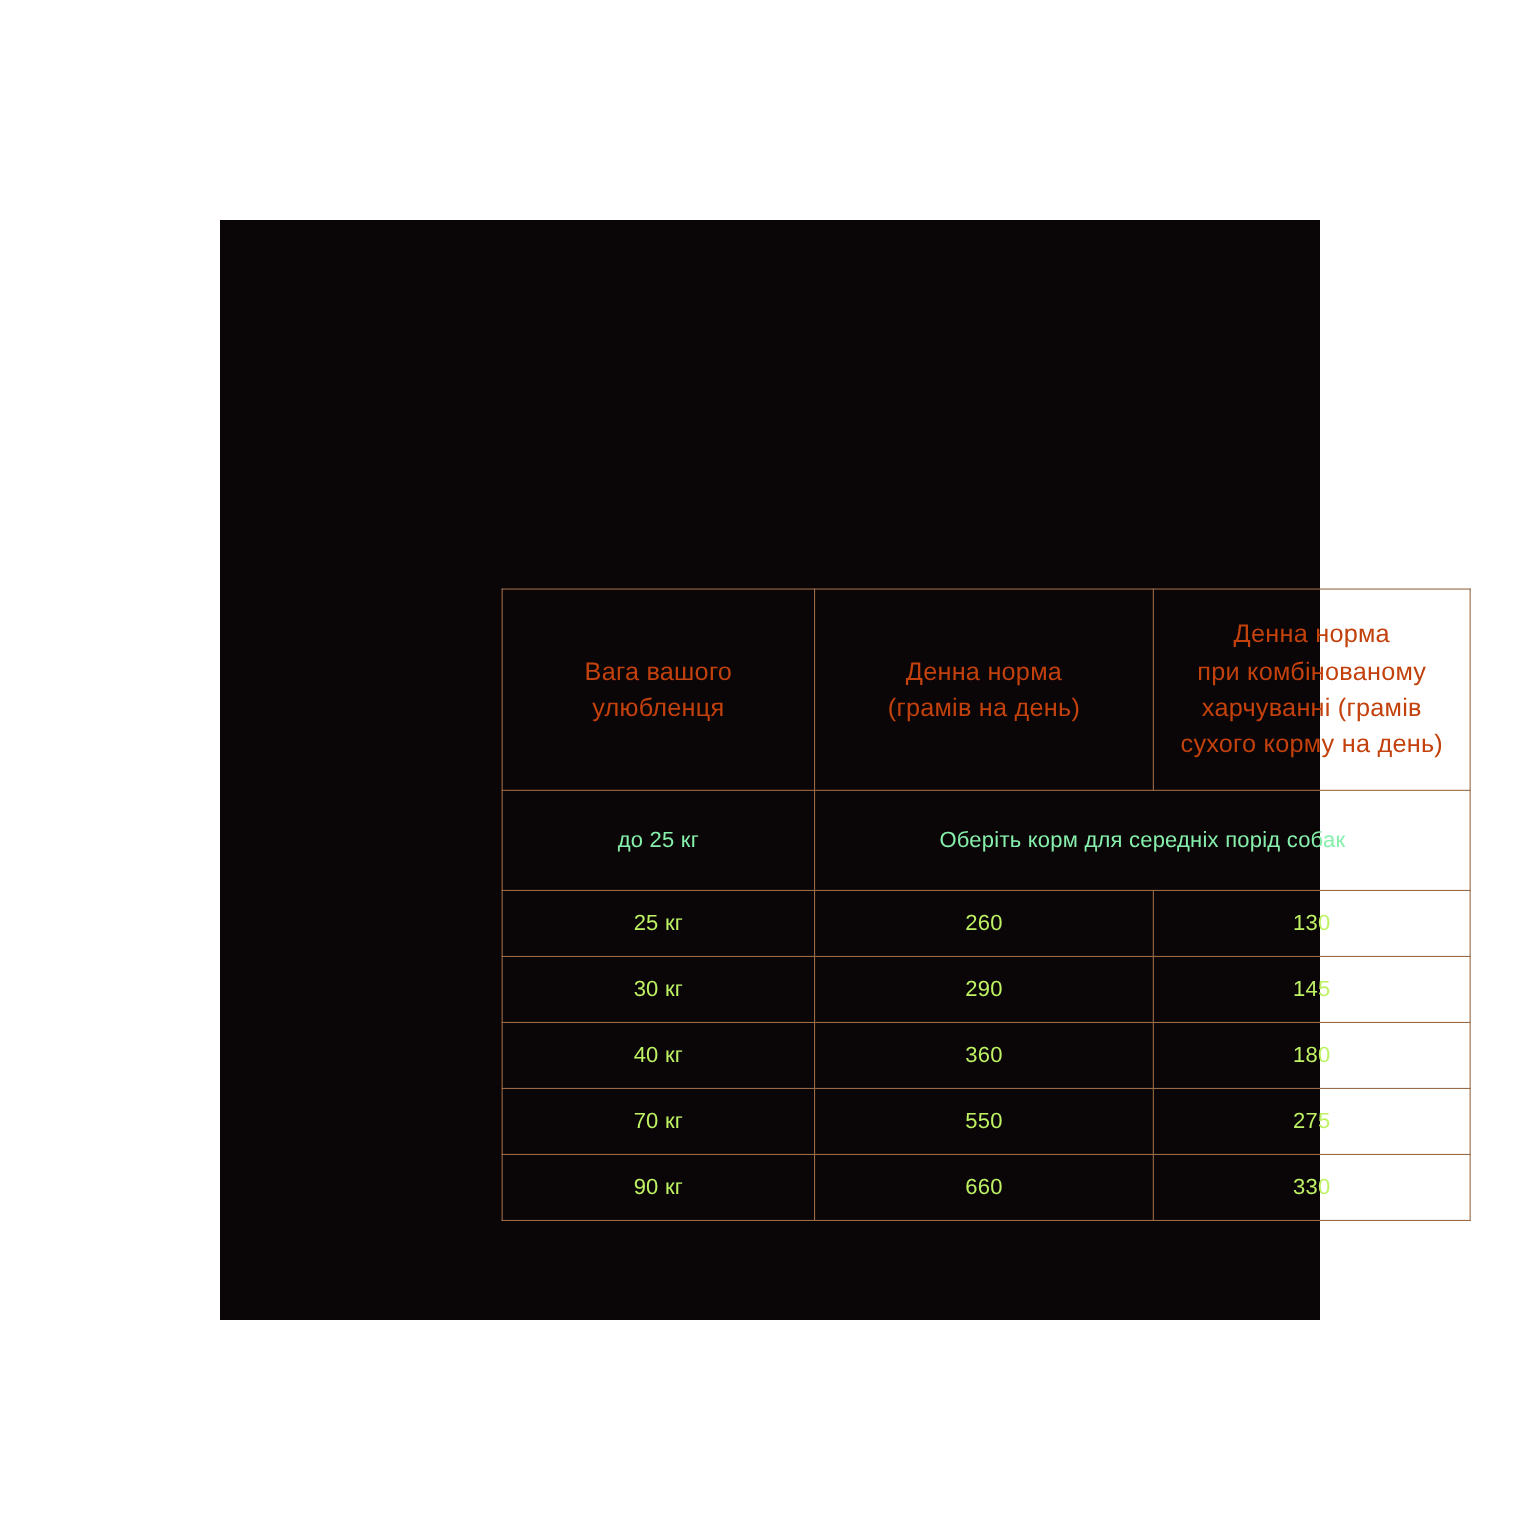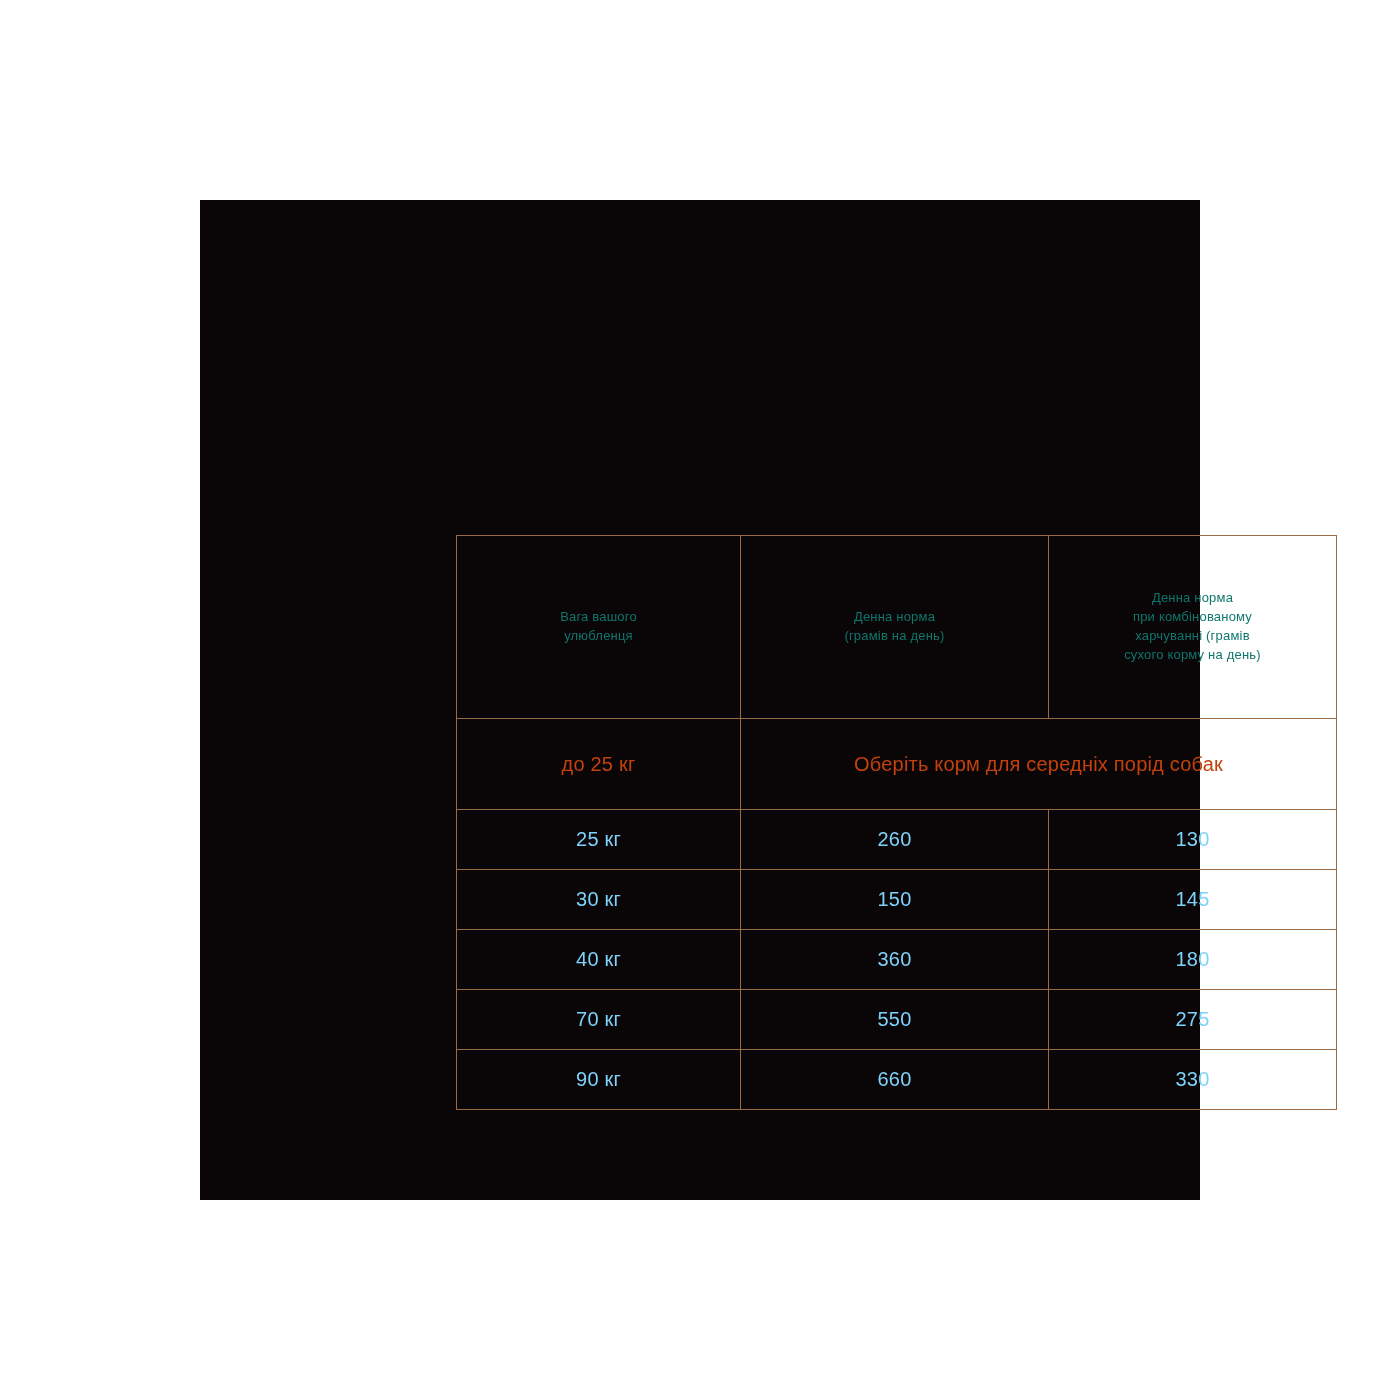--- a/index.html
+++ b/index.html
@@ -47,35 +47,35 @@
     font-weight: 400;
     letter-spacing: 0.2px;
     padding: 0;
   }
   col.c1 { width: 284px; }
   col.c2 { width: 308px; }
   col.c3 { width: 288px; }
 
   tr.header-row td {
     height: 166px;
-    color: #0f766e;
+    color: #c2410c;
     line-height: 1.45;
-    font-size: 13px;
+    font-size: 23px;
     padding: 8px 14px;
     margin-left: 36px;
   }
   tr.notice-row td {
     height: 90px;
     font-size: 20px;
-    color: #c2410c;
+    color: #86efac;
   }
   tr.data-row td {
     height: 59px;
     font-size: 20px;
-    color: #7dd3fc;
+    color: #bef264;
   }
   .cell-lines span {
     display: block;
   }
 </style>
 </head>
 <body>
 
 <div class="canvas">
   <div class="panel">
@@ -115,21 +115,21 @@
             <td colspan="2">Оберіть корм для середніх порід собак</td>
           </tr>
 
           <tr class="data-row">
             <td>25 кг</td>
             <td>260</td>
             <td>130</td>
           </tr>
           <tr class="data-row">
             <td>30 кг</td>
-            <td>150</td>
+            <td>290</td>
             <td>145</td>
           </tr>
           <tr class="data-row">
             <td>40 кг</td>
             <td>360</td>
             <td>180</td>
           </tr>
           <tr class="data-row">
             <td>70 кг</td>
             <td>550</td>

